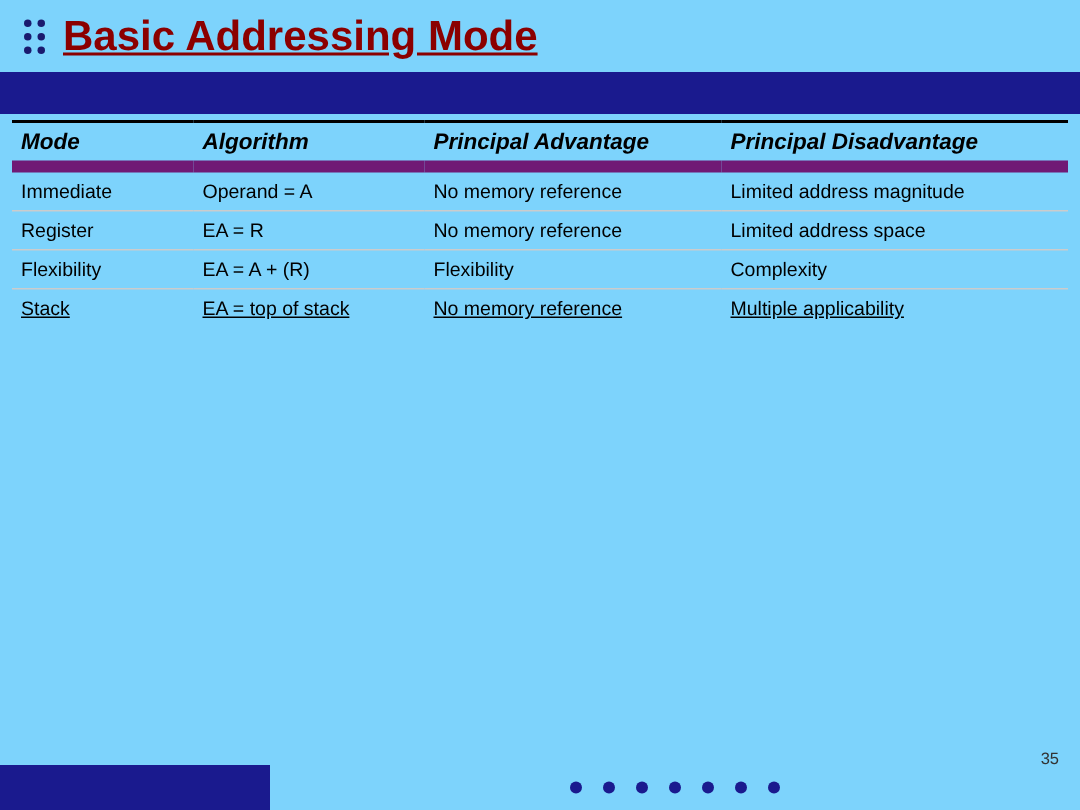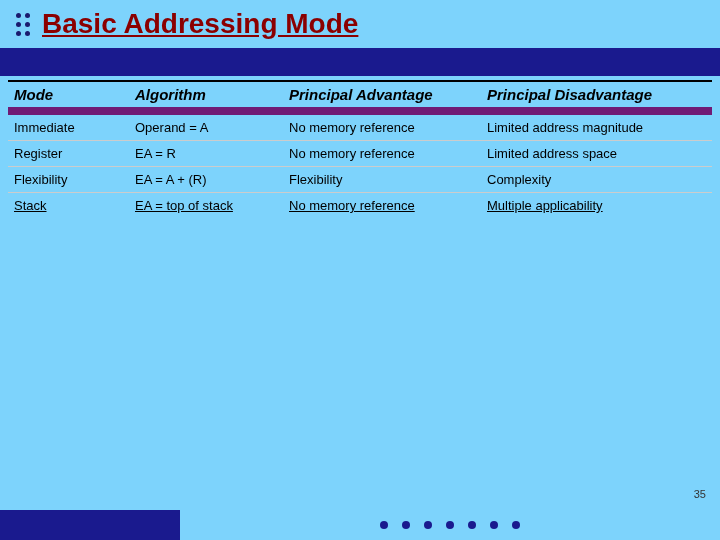--- a/index.html
+++ b/index.html
@@ -122,21 +122,21 @@
 
     .footer-dot {
       width: 8px;
       height: 8px;
       background: #1a1a8e;
       border-radius: 50%;
     }
 
     .page-num {
       position: absolute;
-      bottom: 40px;
+      bottom: 28px;
       right: 14px;
       font-size: 11px;
       color: #333;
     }
   </style>
 </head>
 <body>
 
 <div class="slide">
 

